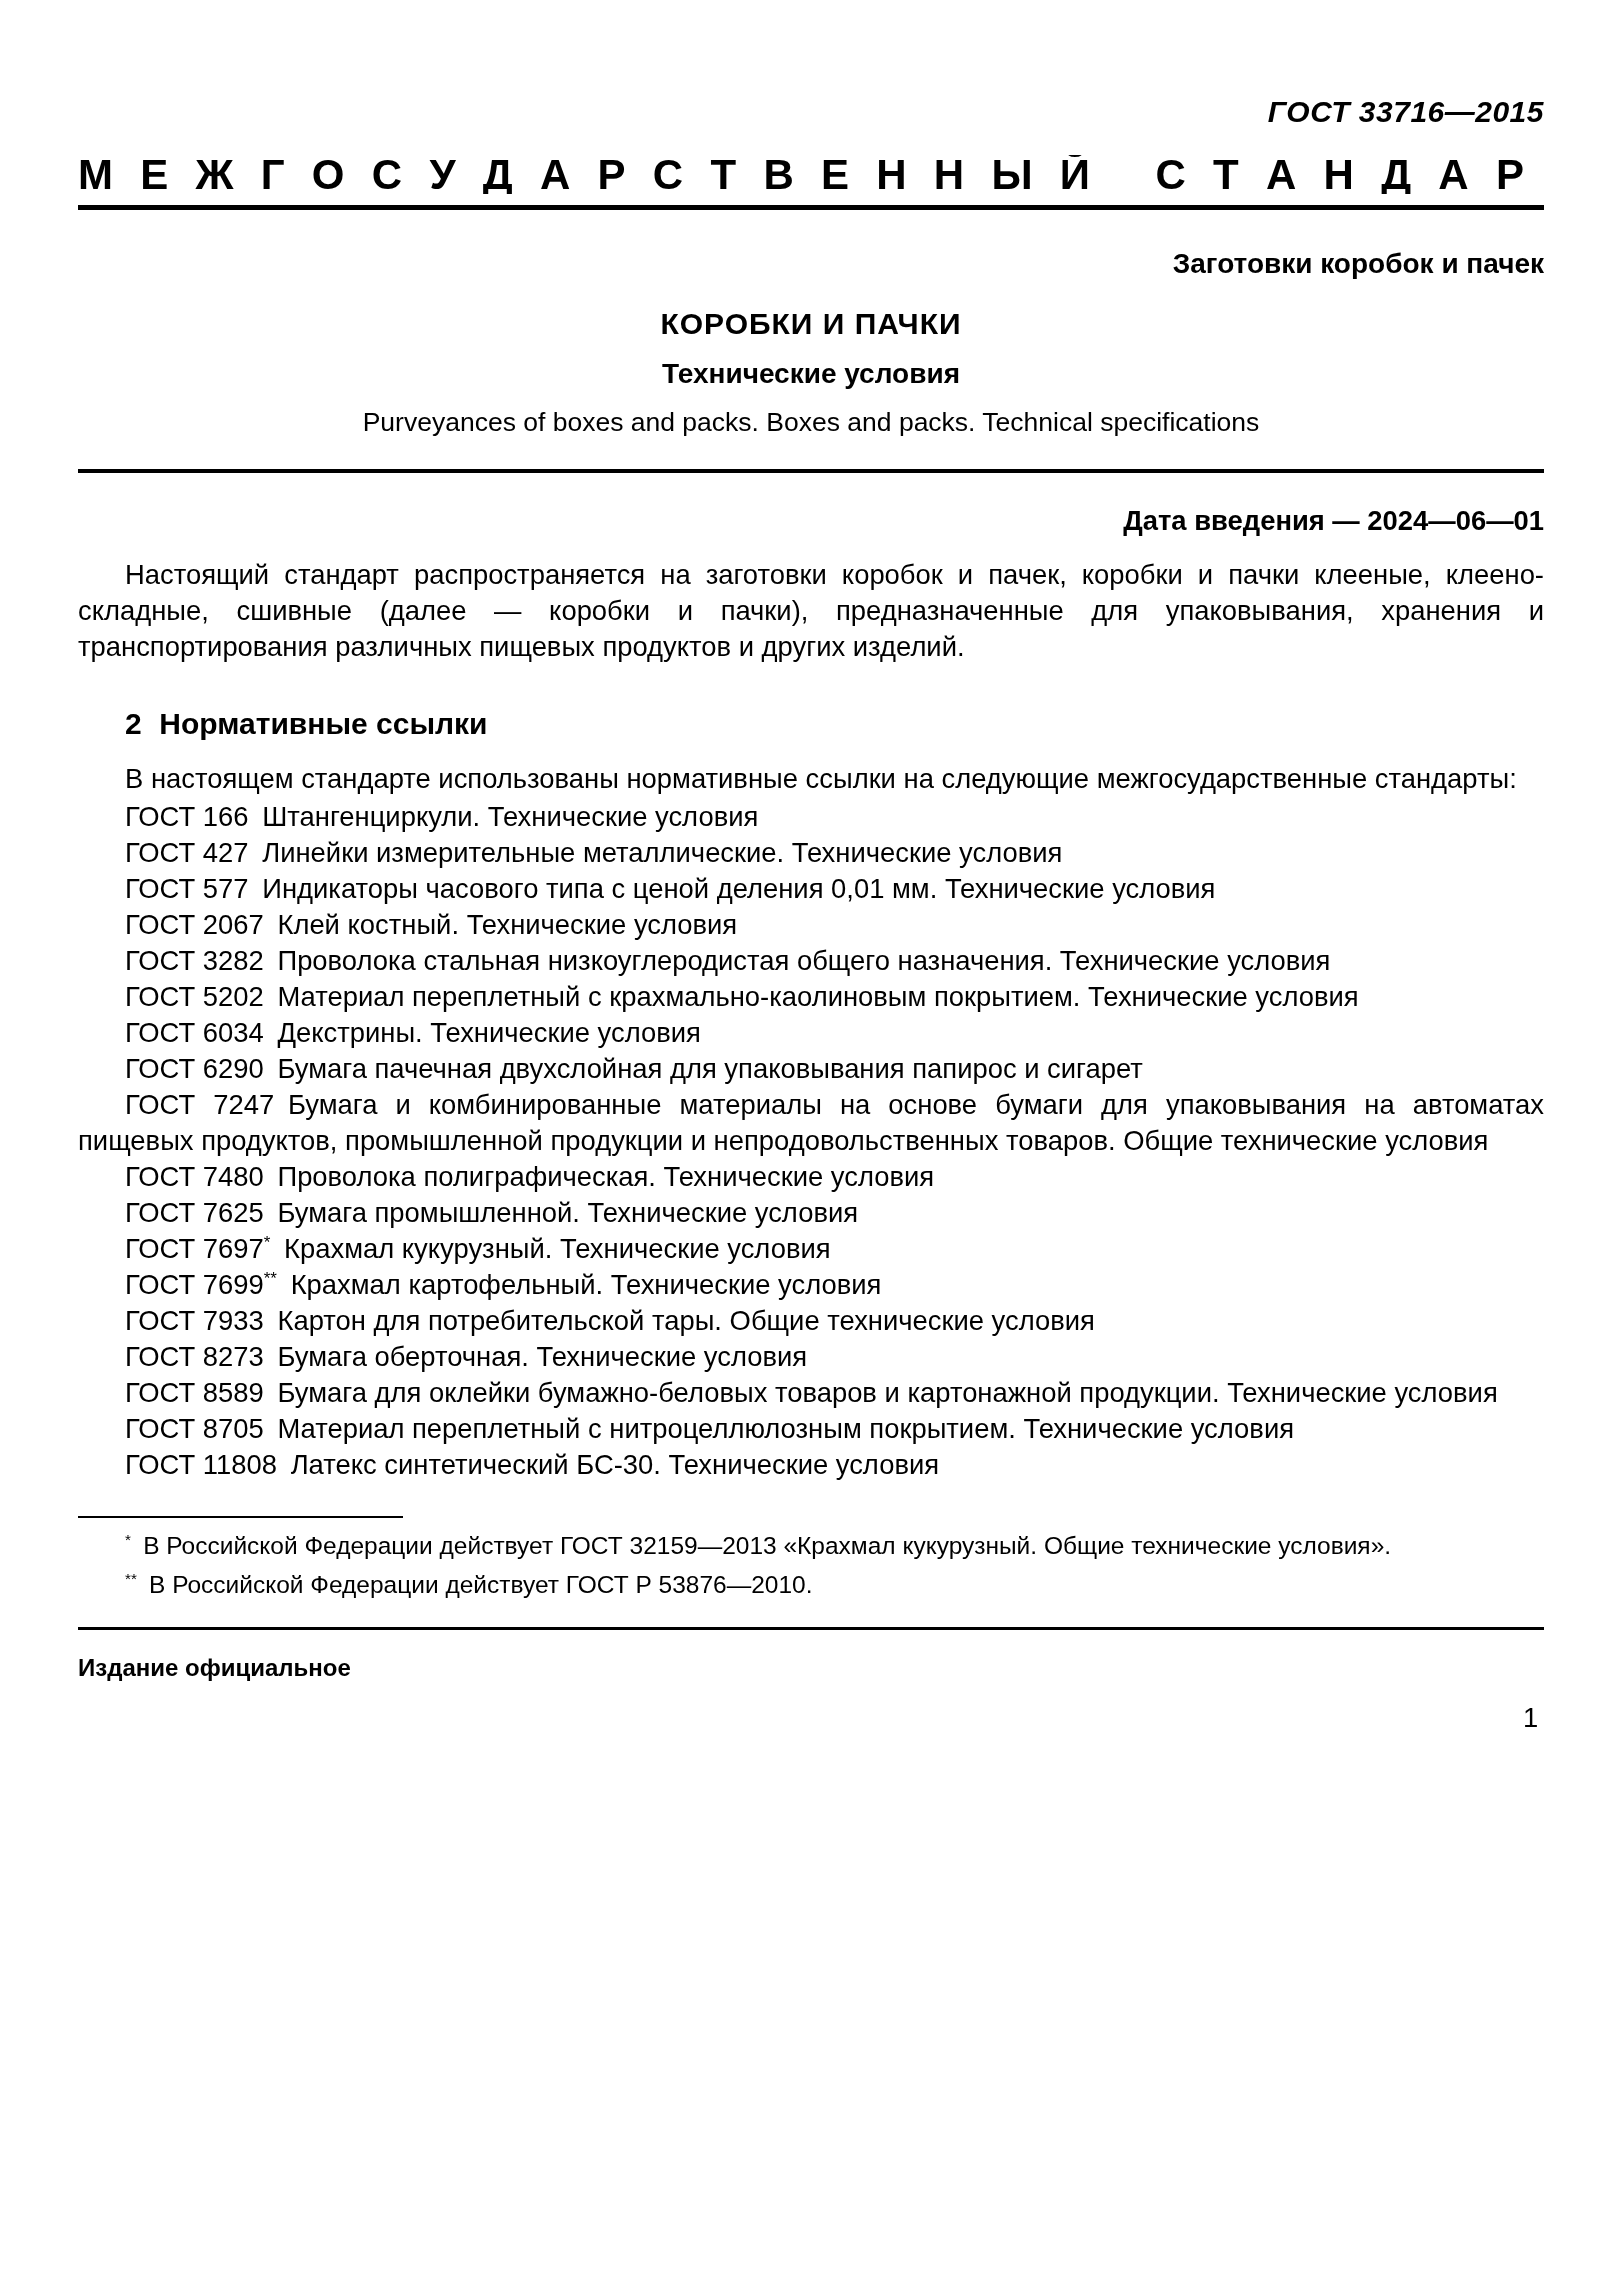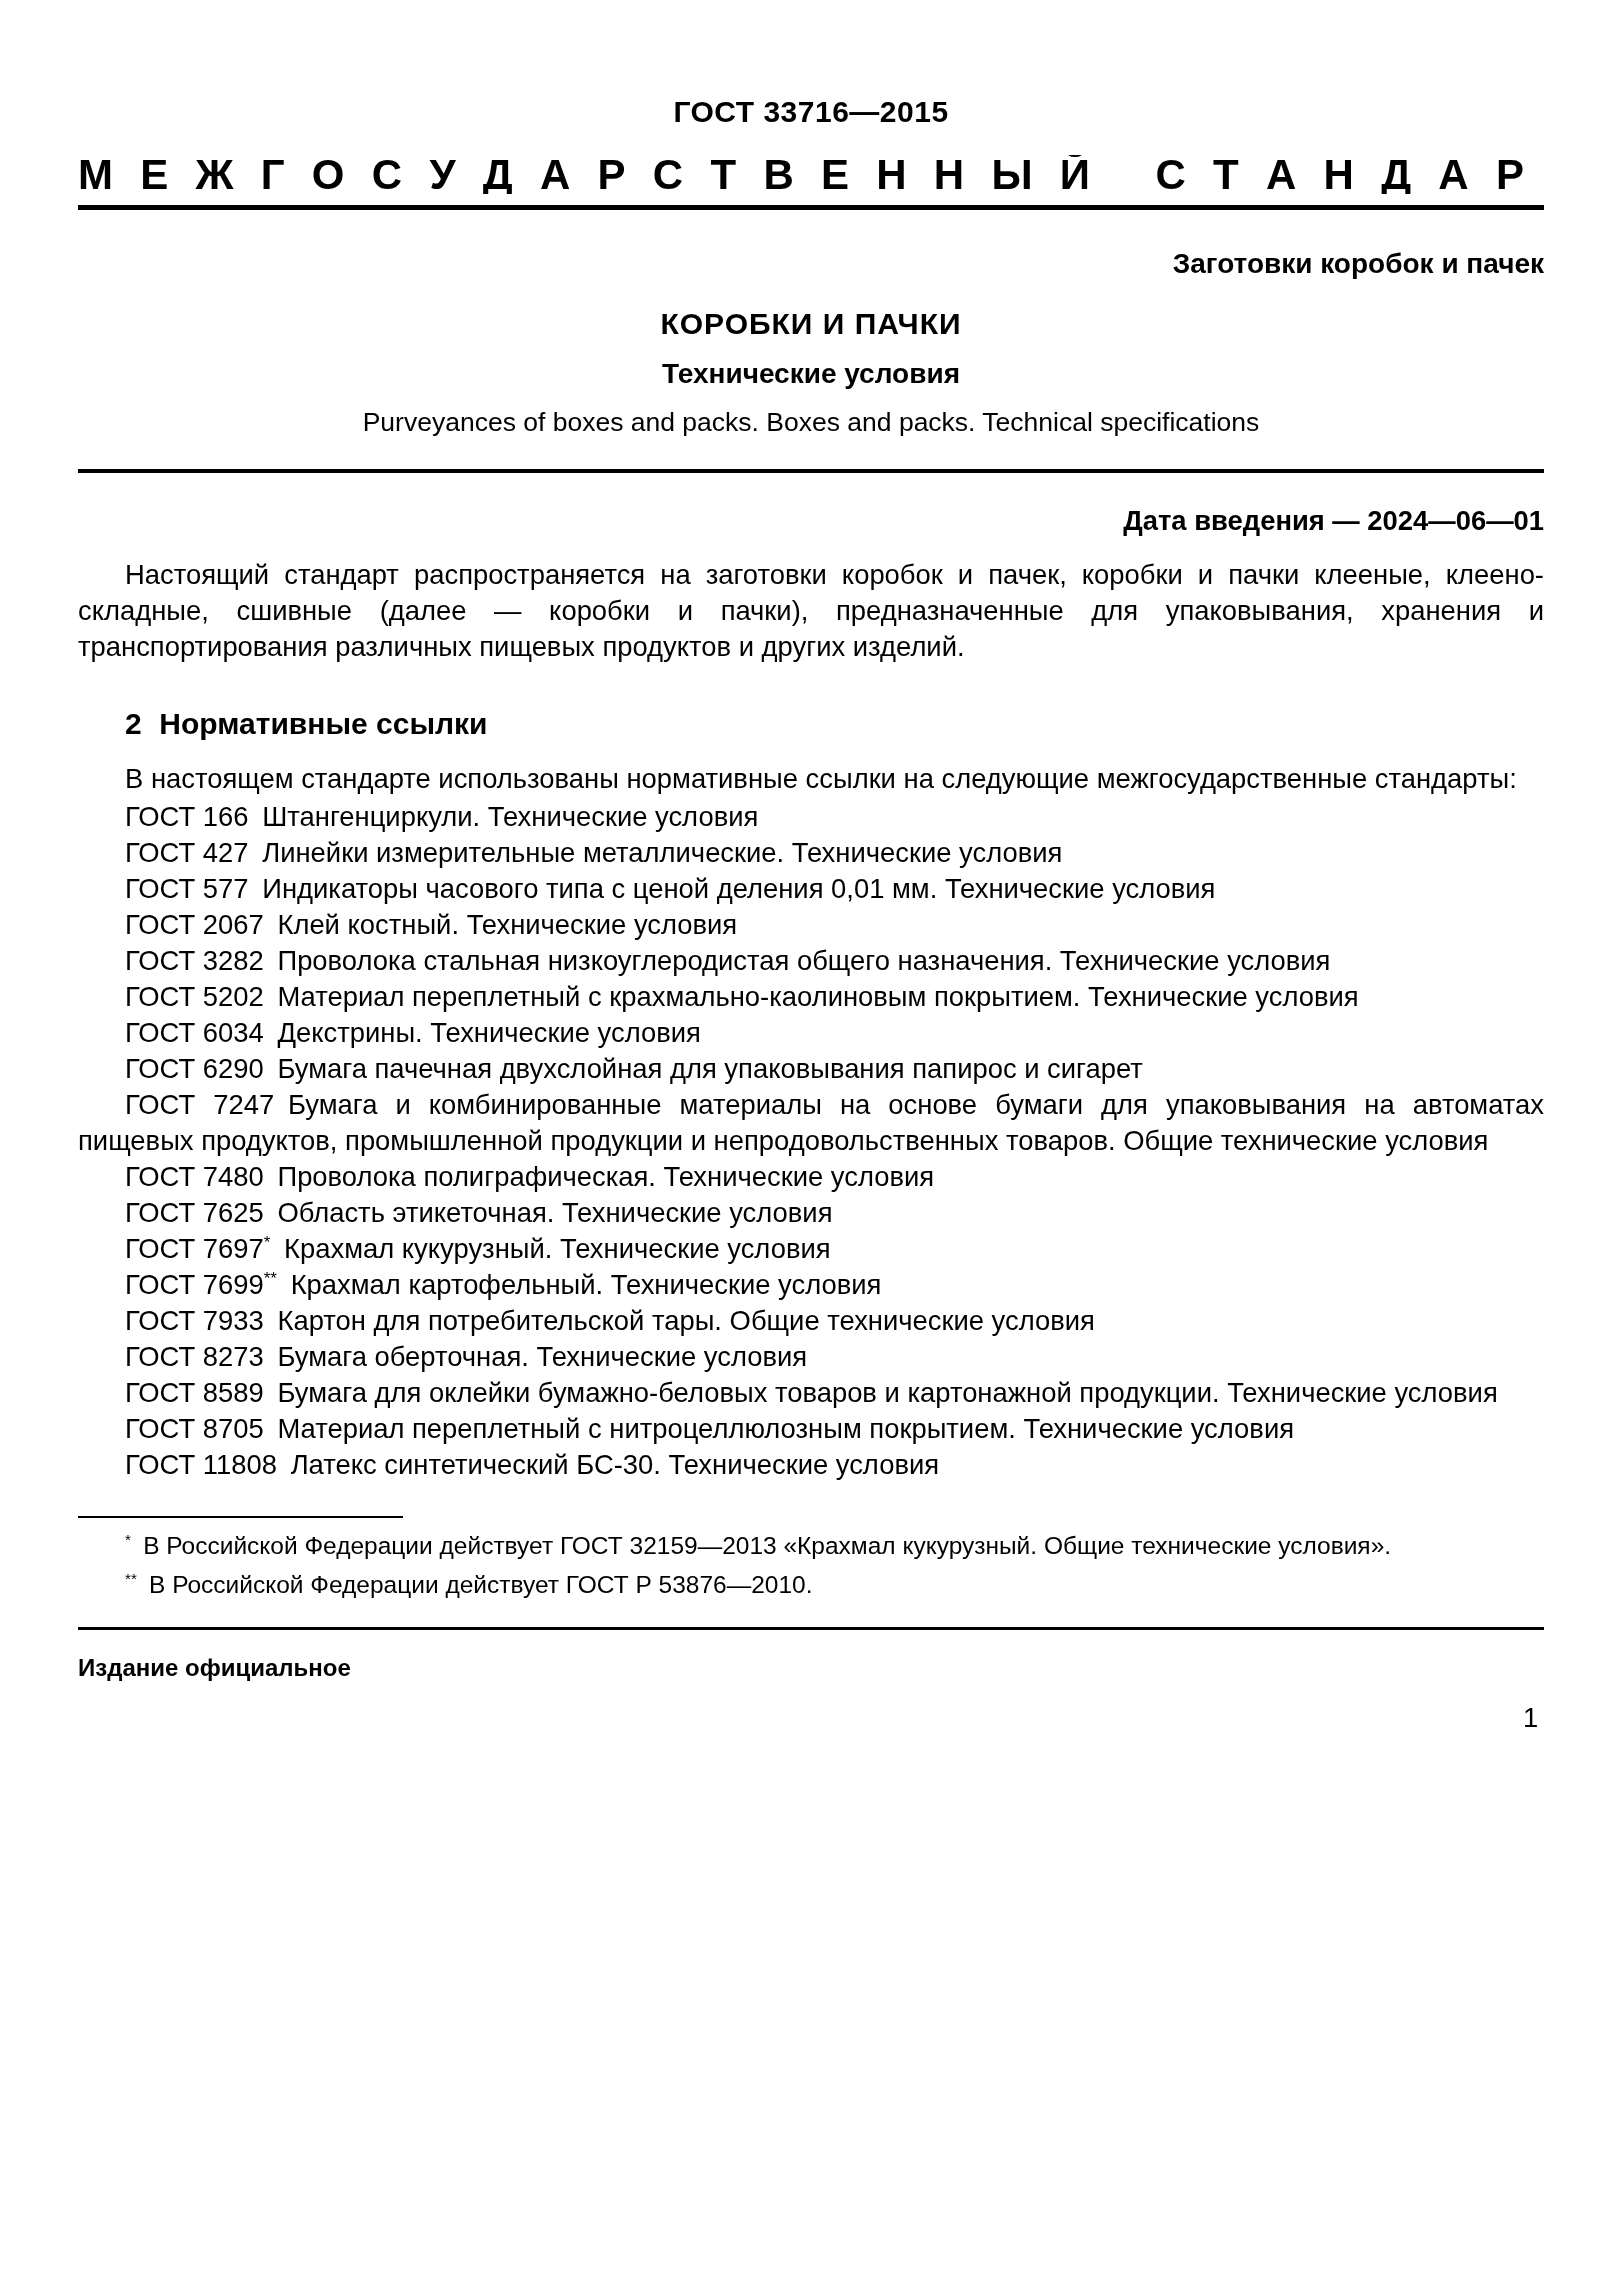--- a/index.html
+++ b/index.html
@@ -11,25 +11,26 @@
     height: 2293px;
     margin: 0 auto;
     background: #ffffff;
     padding: 94px 77px 0 78px;
     overflow: hidden;
     position: relative;
   }
 
   
   .doc-code {
-    text-align: center;
+    text-align: right;
     font-weight: bold;
     font-size: 30px;
     line-height: 35px;
     letter-spacing: 0.5px;
+    font-style: italic;
   }
   .banner {
     margin-top: 25.5px;
     font-weight: bold;
     font-size: 42px;
     line-height: 39px;
     letter-spacing: 7.8px;
     white-space: nowrap;
     text-align: justify;
     text-align-last: justify;
@@ -147,21 +148,21 @@
       <p class="ref-item"><span>ГОСТ 166</span><span> Штангенциркули. Технические условия</span></p>
       <p class="ref-item"><span>ГОСТ 427</span><span> Линейки измерительные металлические. Технические условия</span></p>
       <p class="ref-item"><span>ГОСТ 577</span><span> Индикаторы часового типа с ценой деления 0,01 мм. Технические условия</span></p>
       <p class="ref-item"><span>ГОСТ 2067</span><span> Клей костный. Технические условия</span></p>
       <p class="ref-item"><span>ГОСТ 3282</span><span> Проволока стальная низкоуглеродистая общего назначения. Технические условия</span></p>
       <p class="ref-item"><span>ГОСТ 5202</span><span> Материал переплетный с крахмально-каолиновым покрытием. Технические условия</span></p>
       <p class="ref-item"><span>ГОСТ 6034</span><span> Декстрины. Технические условия</span></p>
       <p class="ref-item"><span>ГОСТ 6290</span><span> Бумага пачечная двухслойная для упаковывания папирос и сигарет</span></p>
       <p class="ref-item"><span>ГОСТ 7247</span><span> Бумага и комбинированные материалы на основе бумаги для упаковывания на автоматах пищевых продуктов, промышленной продукции и непродовольственных товаров. Общие технические условия</span></p>
       <p class="ref-item"><span>ГОСТ 7480</span><span> Проволока полиграфическая. Технические условия</span></p>
-      <p class="ref-item"><span>ГОСТ 7625</span><span> Область этикеточная. Технические условия</span></p>
+      <p class="ref-item"><span>ГОСТ 7625</span><span> Бумага промышленной. Технические условия</span></p>
       <p class="ref-item"><span>ГОСТ 7697</span><sup class="ref-marker">*</sup><span> Крахмал кукурузный. Технические условия</span></p>
       <p class="ref-item"><span>ГОСТ 7699</span><sup class="ref-marker">**</sup><span> Крахмал картофельный. Технические условия</span></p>
       <p class="ref-item"><span>ГОСТ 7933</span><span> Картон для потребительской тары. Общие технические условия</span></p>
       <p class="ref-item"><span>ГОСТ 8273</span><span> Бумага оберточная. Технические условия</span></p>
       <p class="ref-item"><span>ГОСТ 8589</span><span> Бумага для оклейки бумажно-беловых товаров и картонажной продукции. Технические условия</span></p>
       <p class="ref-item"><span>ГОСТ 8705</span><span> Материал переплетный с нитроцеллюлозным покрытием. Технические условия</span></p>
       <p class="ref-item"><span>ГОСТ 11808</span><span> Латекс синтетический БС-30. Технические условия</span></p>
     </div>
 
   <div class="fn-block">

